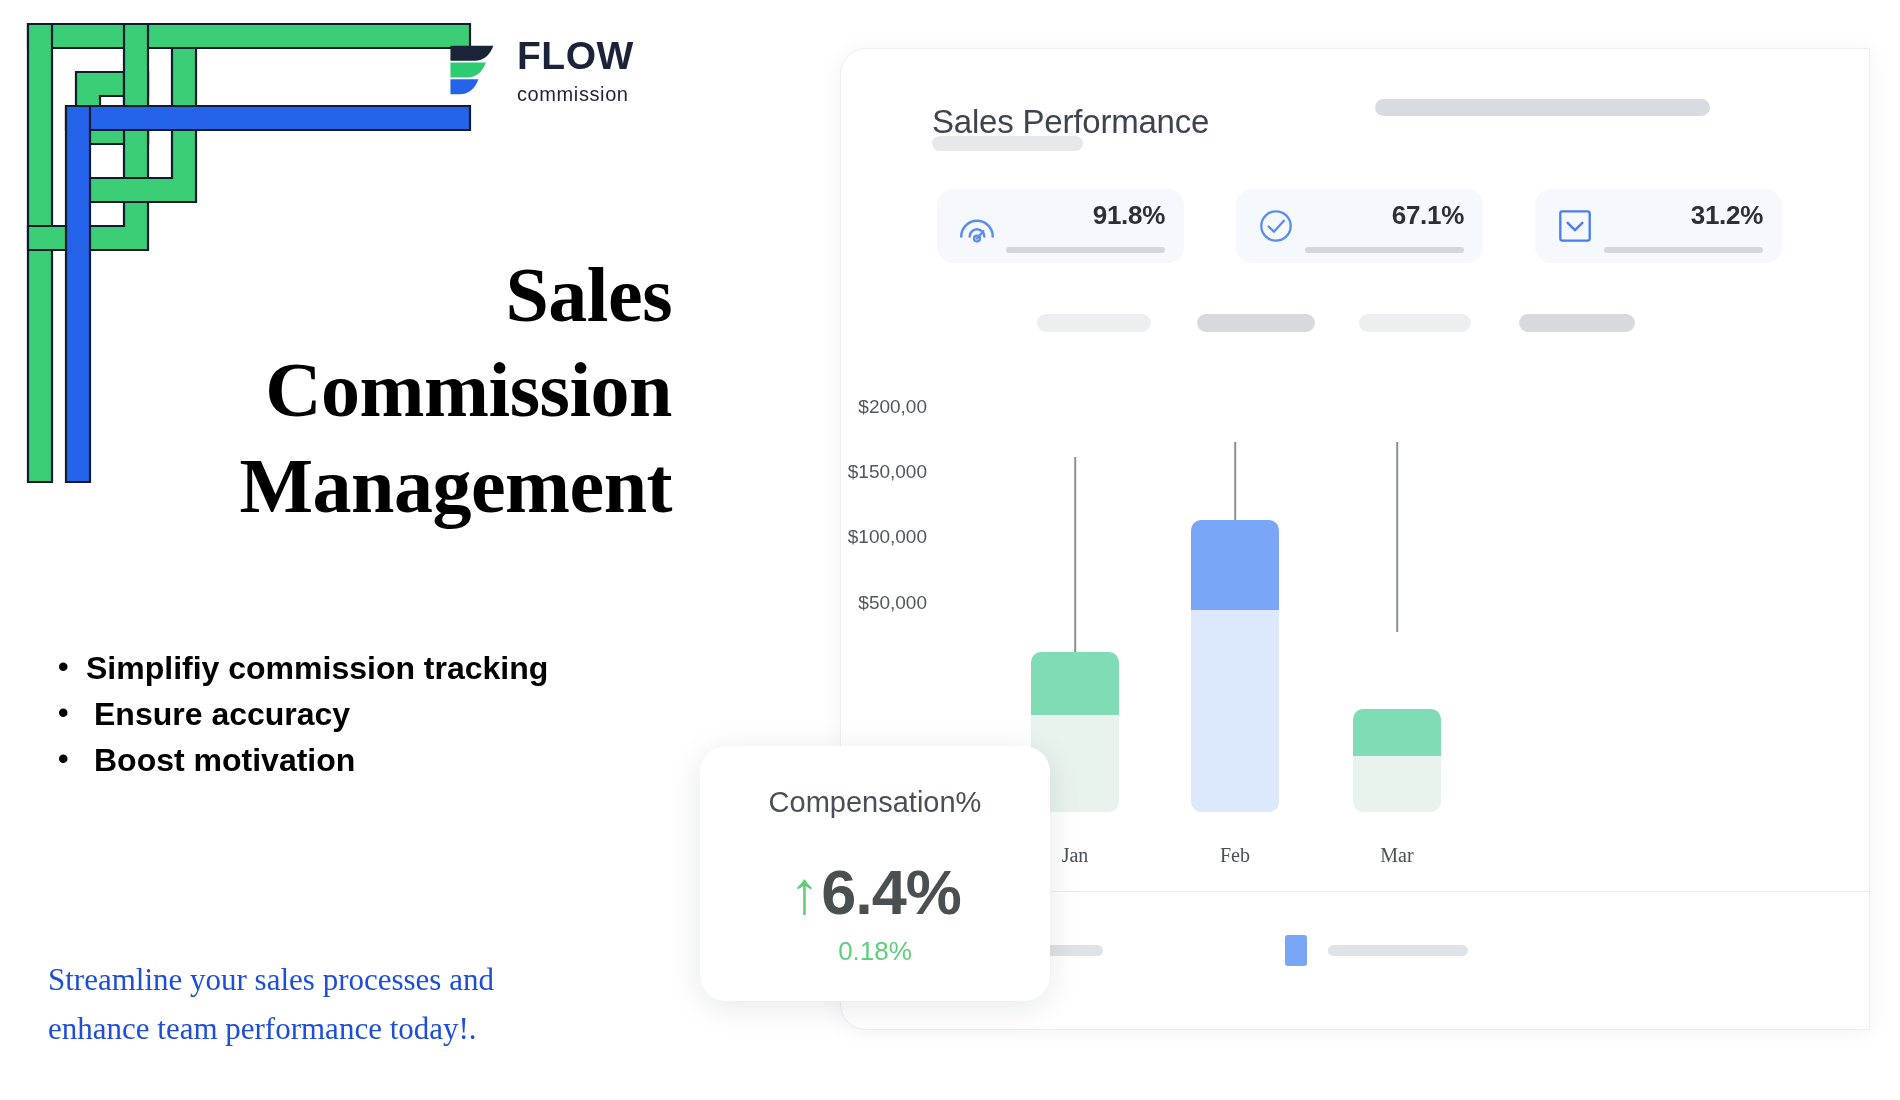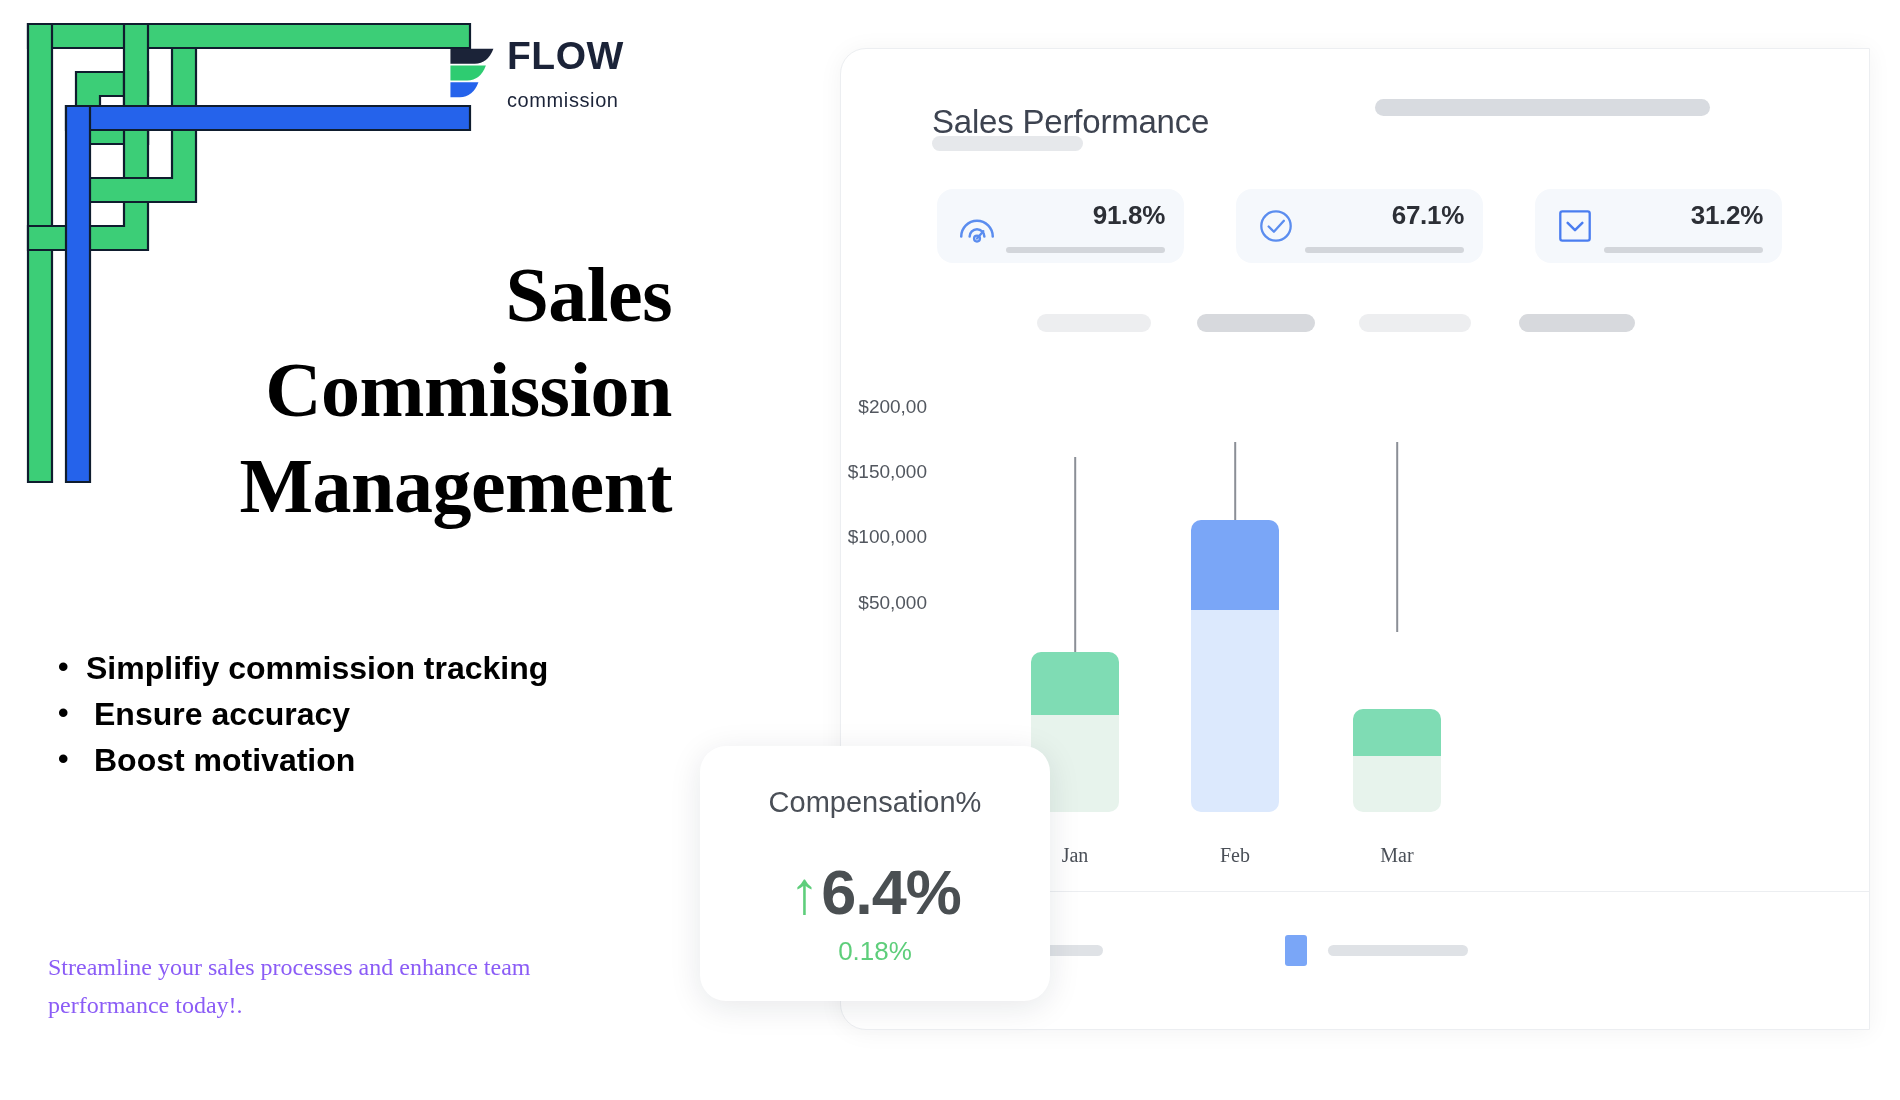--- a/index.html
+++ b/index.html
@@ -33,42 +33,42 @@
     width: 700px;
     height: 1100px;
   }
 
   #logo-lockup {
     position: absolute;
     left: 443px;
     top: 36px;
     display: flex;
     align-items: center;
-    gap: 8px;
+    gap: 18px;
   }
   #logo-mark { width: 56px; height: 56px; display:block; }
   .logo-words {
     display: flex;
     flex-direction: column;
     align-items: flex-start;
     line-height: 1;
   }
   #logo-flow {
     font-family: "Liberation Sans", sans-serif;
     font-weight: 700;
     font-size: 39px;
     letter-spacing: 0.5px;
     color: #1b2338;
   }
   #logo-commission {
     font-family: "Liberation Sans", sans-serif;
     font-weight: 400;
     font-size: 20px;
     color: #1b2338;
-    margin-top: 15px;
+    margin-top: 9px;
     letter-spacing: 0.6px;
     text-align: center;
   }
 
   #headline {
     position: absolute;
     left: 92px;
     top: 195px;
     width: 580px;
     text-align: right;
@@ -106,23 +106,23 @@
   }
   #bullet-list li.indented { padding-left: 8px; }
 
   #sub-paragraph {
     position: absolute;
     left: 48px;
     top: 925px;
     width: 510px;
     font-family: "Liberation Serif", serif;
     font-weight: 400;
-    font-size: 24px;
+    font-size: 31px;
     line-height: 1.58;
-    color: #8b5cf6;
+    color: #1d4ed8;
   }
 
   
   #dashboard-panel {
     position: absolute;
     left: 840px;
     top: 48px;
     width: 1028px;
     height: 980px;
     background: #ffffff;

